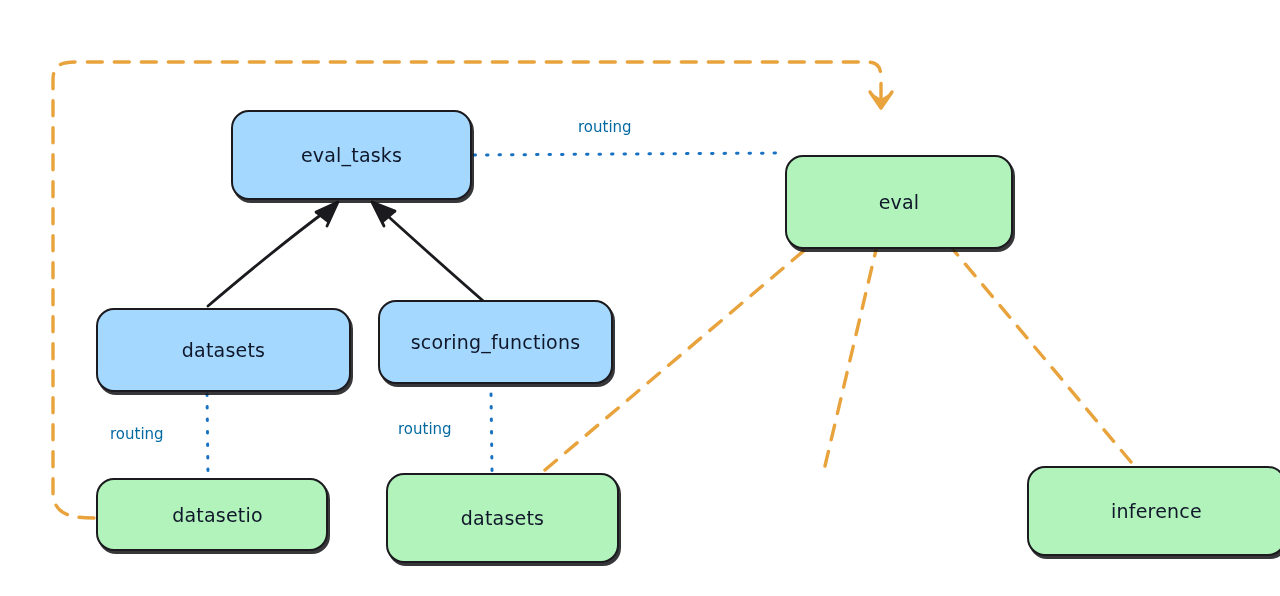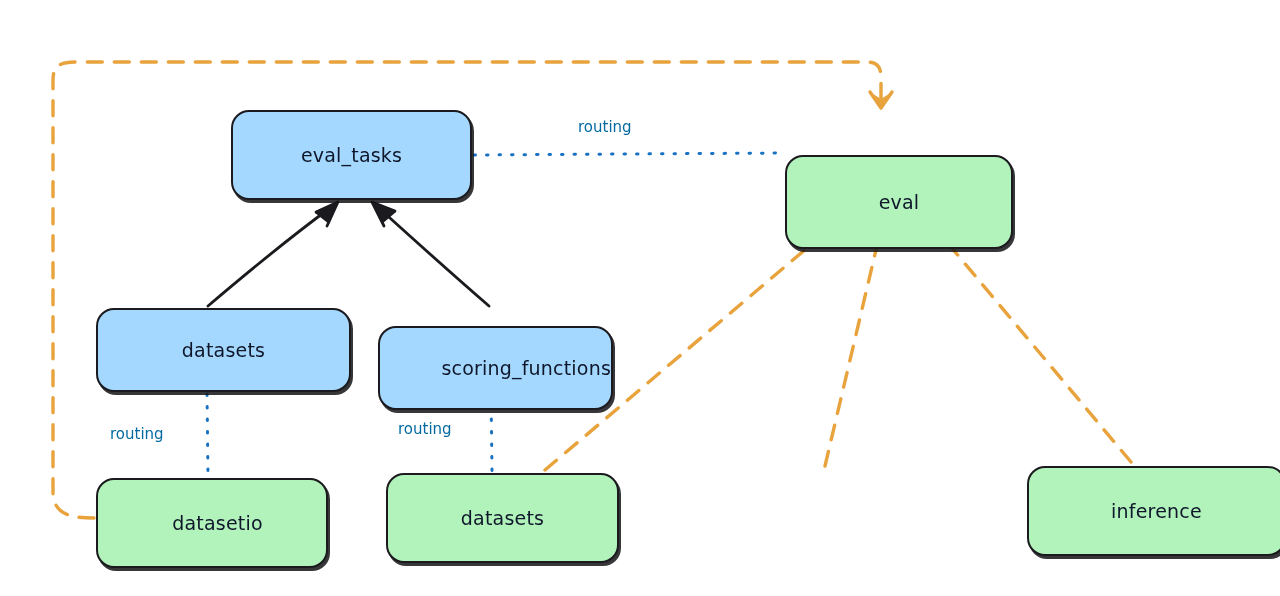--- a/index.html
+++ b/index.html
@@ -114,25 +114,25 @@
   </div>
 
   <div class="node green" style="left:785px; top:108px; width:228px; height:94px;margin-top:47px;">
     <span class="node-label">eval</span>
   </div>
 
   <div class="node blue" style="left:96px; top:308px; width:255px; height:84px;">
     <span class="node-label">datasets</span>
   </div>
 
-  <div class="node blue" style="left:378px; top:326px; width:235px; height:84px;justify-content:flex-end;">
+  <div class="node blue" style="left:378px; top:300px; width:235px; height:84px;">
     <span class="node-label">scoring_functions</span>
   </div>
 
-  <div class="node green" style="left:96px; top:478px; width:232px; height:90px;padding-left:11px;">
+  <div class="node green" style="left:96px; top:478px; width:232px; height:73px;padding-left:11px;">
     <span class="node-label">datasetio</span>
   </div>
 
   <div class="node green" style="left:386px; top:473px; width:233px; height:90px;">
     <span class="node-label">datasets</span>
   </div>
 
 
   <div class="node green" style="left:1027px; top:466px; width:259px; height:90px;">
     <span class="node-label">inference</span>

